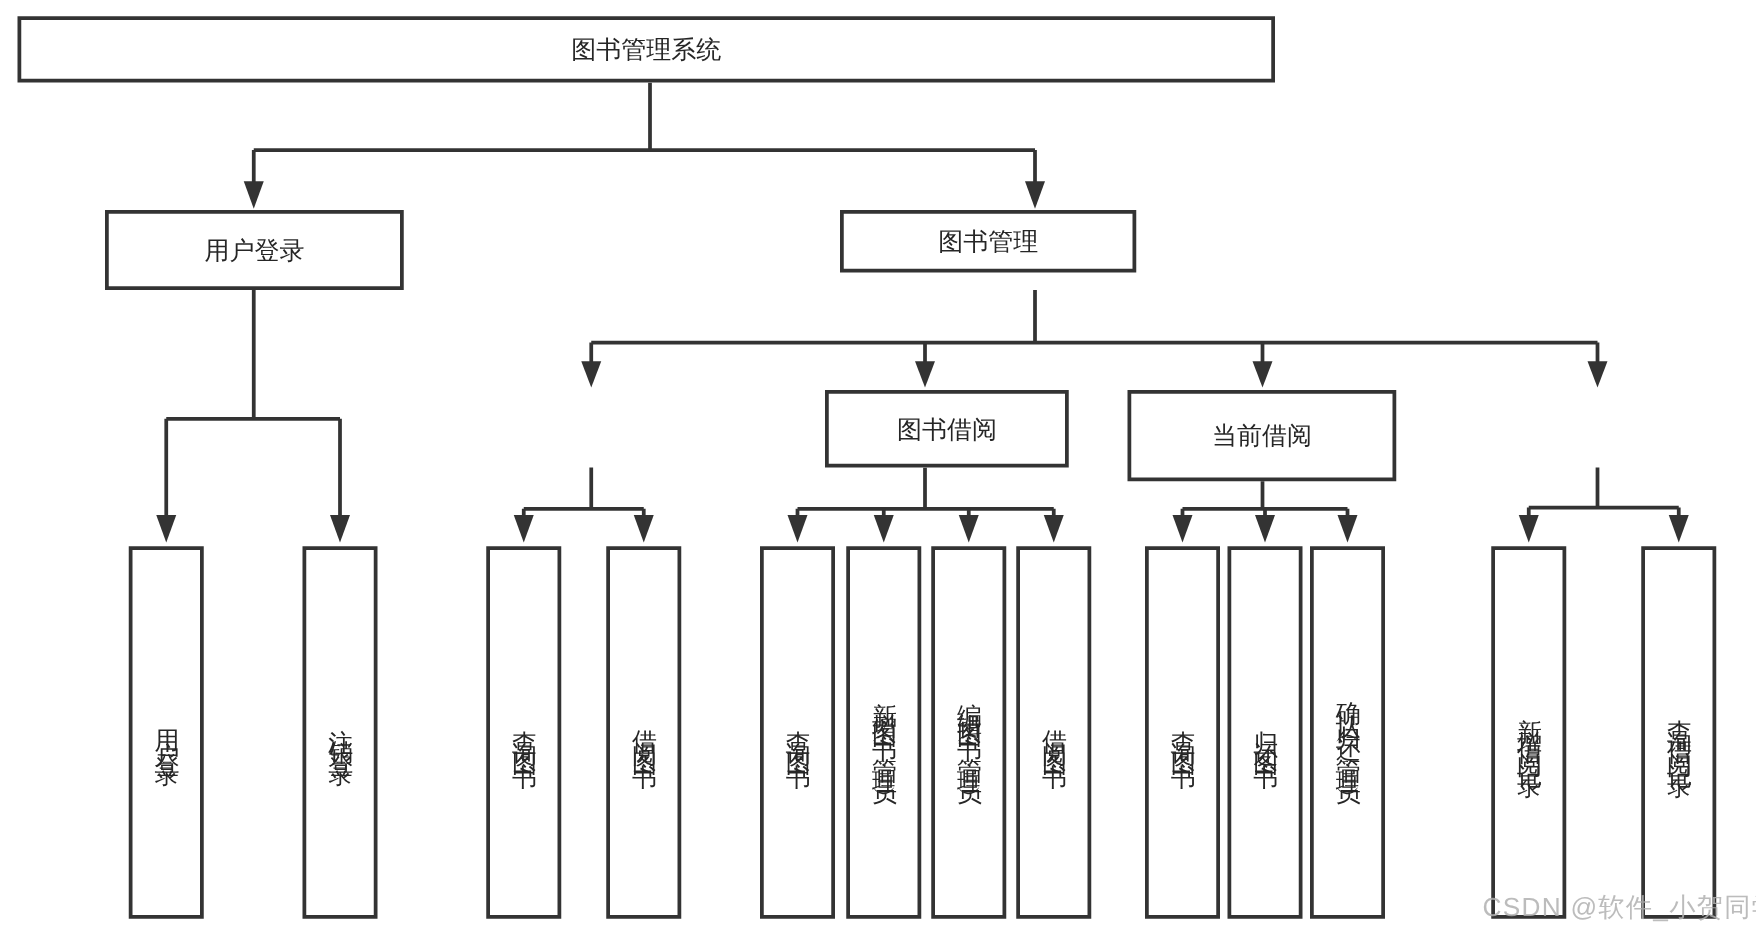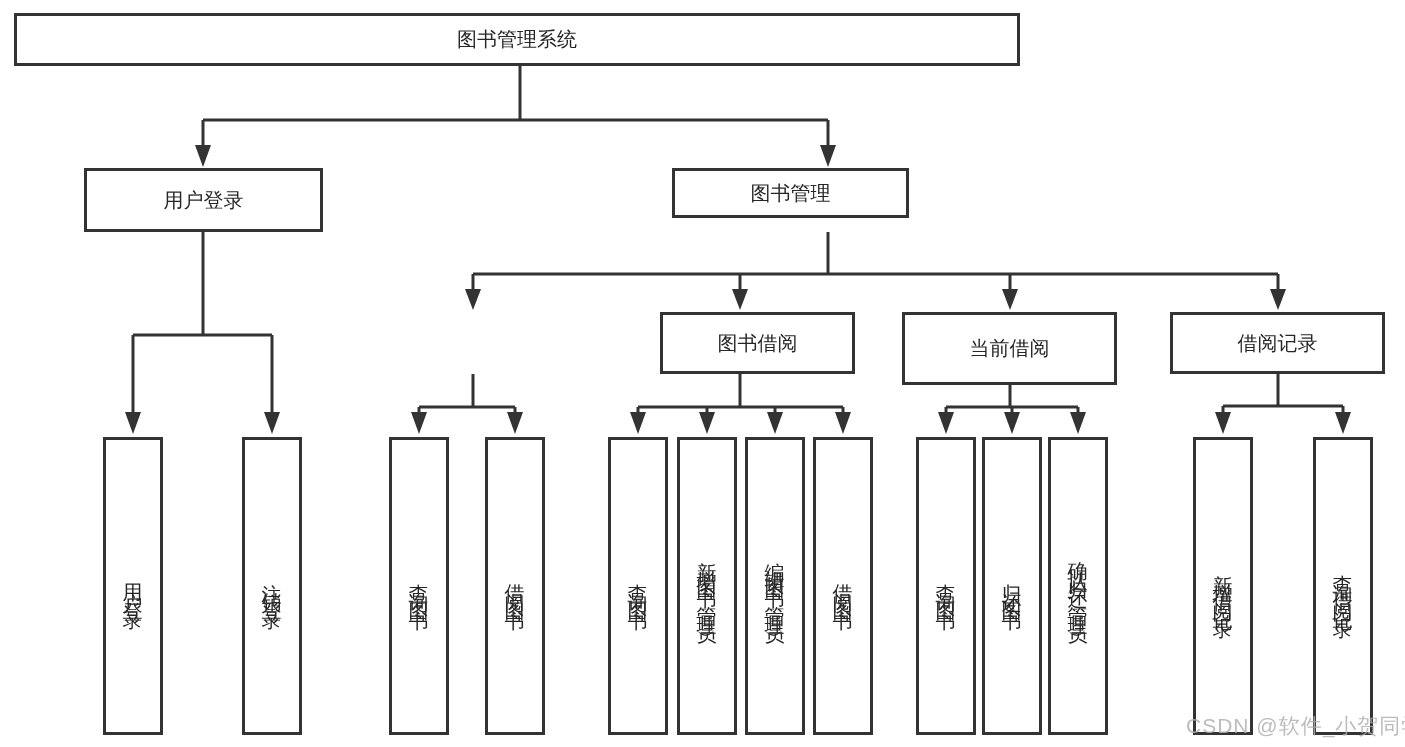--- a/index.html
+++ b/index.html
@@ -115,23 +115,20 @@
   <div class="node" style="left:672px;top:168px;width:237px;height:50px;">
     <span class="hlabel">图书管理</span>
   </div>
 
   <div class="node" style="left:632px;top:312px;width:195px;height:62px;margin-left:28px;">
     <span class="hlabel">图书借阅</span>
   </div>
   <div class="node" style="left:902px;top:312px;width:215px;height:73px;">
     <span class="hlabel">当前借阅</span>
   </div>
-  <div class="node" style="left:1170px;top:312px;width:215px;height:62px;">
-    <span class="hlabel">借阅记录</span>
-  </div>
 
   <div class="node leaf" style="left:103px;top:437px;width:60px;height:298px;">
     <span class="vlabel">用户登录</span>
   </div>
   <div class="node leaf" style="left:242px;top:437px;width:60px;height:298px;">
     <span class="vlabel">注销登录</span>
   </div>
 
   <div class="node leaf" style="left:389px;top:437px;width:60px;height:298px;">
     <span class="vlabel">查询图书</span>

